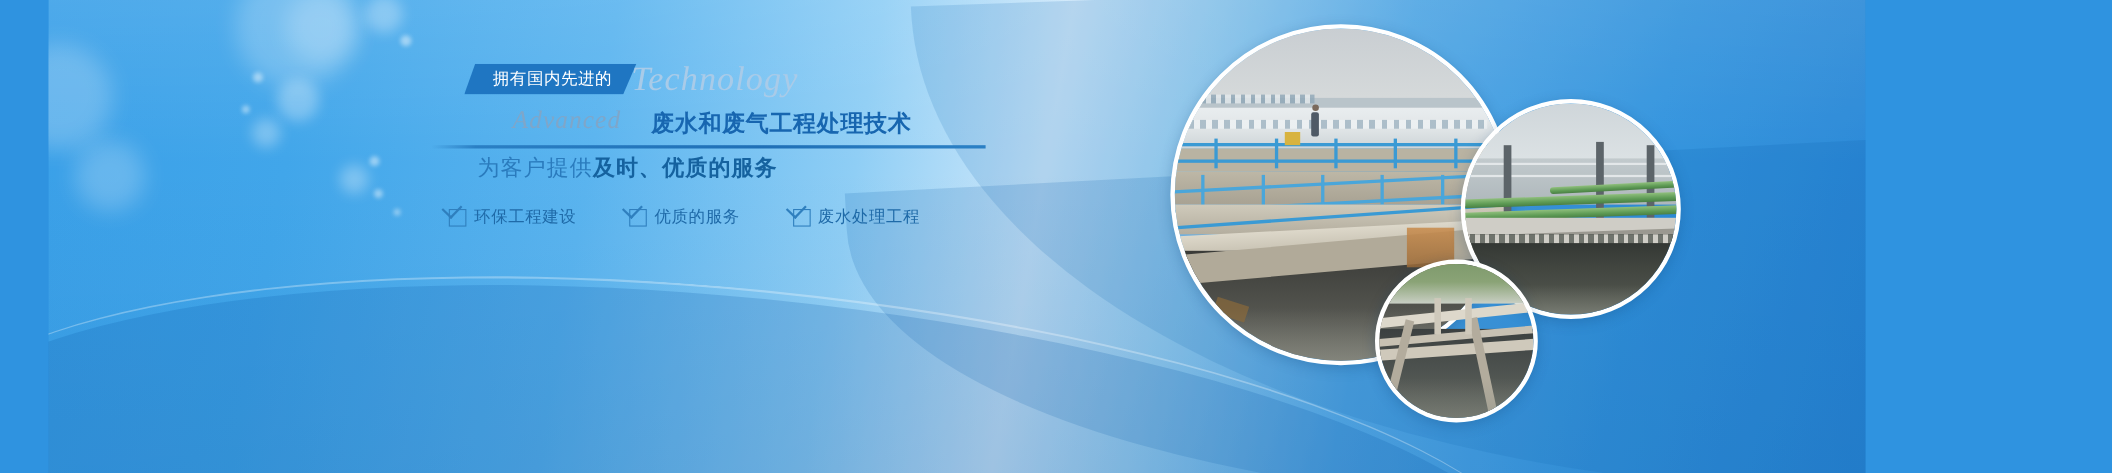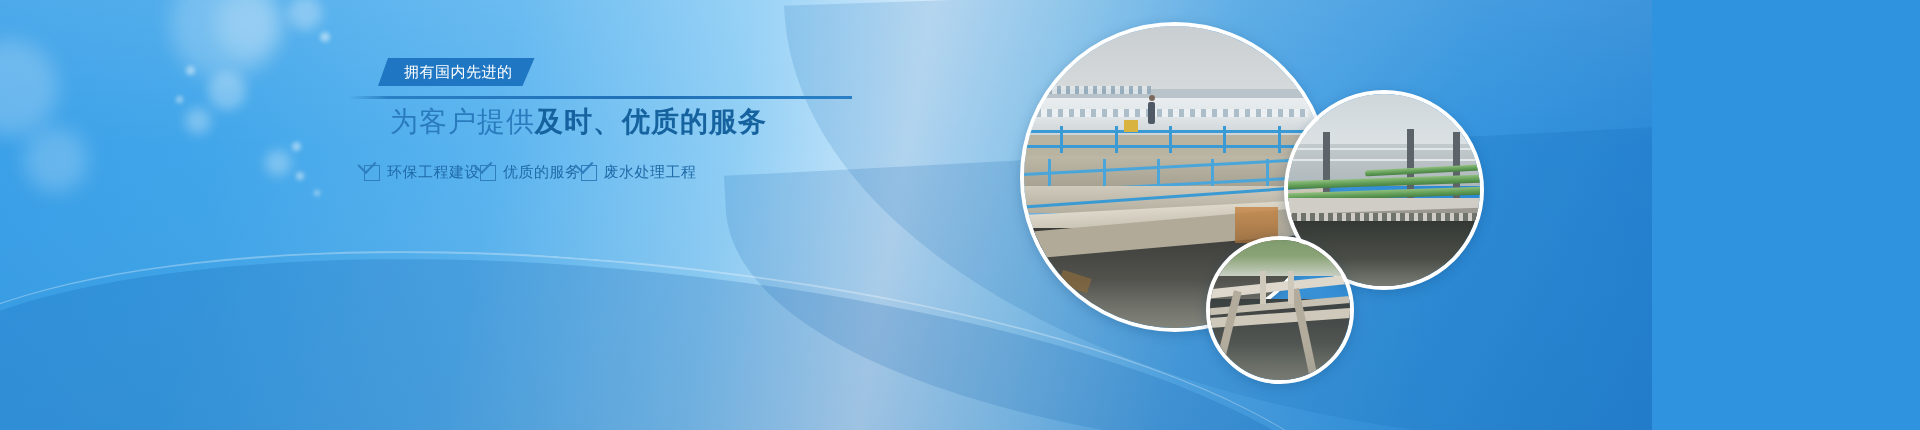--- a/index.html
+++ b/index.html
@@ -1,21 +1,21 @@
 <!DOCTYPE html>
 <html><head>
 <meta charset="utf-8">
 <style>
   html,body{margin:0;padding:0;}
   body{
     width:1920px;height:430px;overflow:hidden;
     font-family:"Liberation Sans","DejaVu Sans",sans-serif;
     background:#2f93e0;
   }
-  .banner{position:relative;width:1652px;height:430px;overflow:hidden;}
+  .banner{position:relative;width:1652px;height:430px;overflow:hidden;margin-left:44px;}
 
   
   .bg-base{
     position:absolute;inset:0;
     background:linear-gradient(100deg,
       #3aa0e8 0%, #41a6ea 14%, #5ab4ef 30%,
       #8fcef5 44%, #cfe8fa 54%, #9ed4f4 62%,
       #5eb3ee 72%, #3b9de6 86%, #2e8ddd 100%);
   }
   .bg-vert{
@@ -94,27 +94,27 @@
 
   .headline{
     margin-left:44px;
     font-size:40px;font-weight:bold;color:#22a04a;
     letter-spacing:1px;white-space:nowrap;line-height:1.12;
     text-shadow:0 1px 0 rgba(255,255,255,.55);
   }
 
   .tagline{
     margin-left:90px;margin-top:4px;
-    font-size:28px;color:#2a7bbd;letter-spacing:1px;white-space:nowrap;
+    font-size:20px;color:#2a7bbd;letter-spacing:1px;white-space:nowrap;
   }
   .tagline b{color:#15629f;font-weight:bold;}
 
   .checks{
     margin-left:64px;margin-top:22px;
-    display:flex;align-items:center;
+    display:flex;gap:48px;align-items:center;
   }
   .check-item{display:flex;align-items:center;gap:7px;white-space:nowrap;}
   .check-box{
     width:14px;height:14px;border:1px solid #2f7fbe;position:relative;flex:none;
   }
   .check-box::after{
     content:"";position:absolute;left:1px;top:-4px;
     width:13px;height:10px;
     border-left:2px solid #2f7fbe;border-bottom:2px solid #2f7fbe;
     transform:rotate(-46deg);transform-origin:left bottom;
@@ -204,22 +204,27 @@
 
   <div class="sweep sweep-right-1"></div>
   <div class="sweep sweep-right-2"></div>
   <div class="sweep sweep-bottom"></div>
   <div class="sweep sweep-bottom-line"></div>
 
   <div class="copy">
 
     <div class="row-tech">
       <div class="tag">拥有国内先进的</div>
-    </div>
-
+      <div class="tech-word">Technology</div>
+    </div>
+
+    <div class="row-adv">
+      <div class="adv-word">Advanced</div>
+      <div class="sub-cn">废水和废气工程处理技术</div>
+    </div>
 
     <div class="rule"></div>
 
 
     <div class="tagline"><span>为客户提供</span><b>及时、优质的服务</b></div>
 
     <div class="checks">
       <div class="check-item">
         <span class="check-box"></span>
         <span class="check-label">环保工程建设</span>

